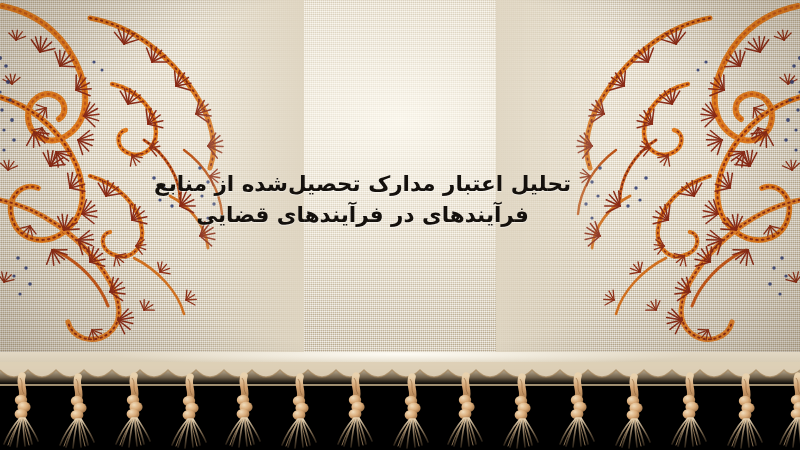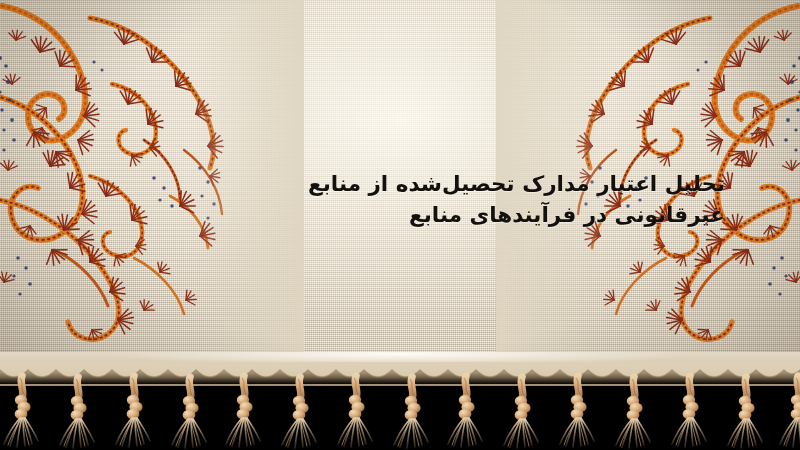--- a/index.html
+++ b/index.html
@@ -44,20 +44,21 @@
 
   
   .orn{position:absolute;top:0;width:310px;height:360px;}
   .orn.left{left:-6px;}
   .orn.right{right:-6px;transform:scaleX(-1);}
   .orn svg{display:block;width:100%;height:100%;}
 
   
   .title-block{
     position:absolute;left:0;top:168px;width:725px;
+    text-align:center;
     direction:rtl;
     line-height:1.45;
     pointer-events:none;
   }
   .title-line{
     font-size:21.5px;
     font-weight:700;
     color:#14100c;
     letter-spacing:0px;
     text-shadow:0 1px 0 rgba(255,255,255,.45);
@@ -358,21 +359,21 @@
       </g>
 
       <rect x="195" y="0" width="120" height="360" fill="url(#fadeR2)"></rect>
     </svg>
   </div>
 
   <div class="vignette"></div>
 
   <div class="title-block">
     <div class="title-line">تحلیل اعتبار مدارک تحصیل‌شده از منابع</div>
-    <div class="title-line">غیرقانونی در فرآیندهای منابع</div>
+    <div class="title-line">فرآیندهای در فرآیندهای قضایی</div>
   </div>
 
   <div class="black-band"></div>
   <div class="hem"></div>
   <div class="hem-shadow"></div>
 
   <div class="fringe">
     <svg viewBox="0 0 800 88" xmlns="http://www.w3.org/2000/svg">
       <defs>
         <linearGradient id="cordg" x1="0" y1="0" x2="0" y2="1">

